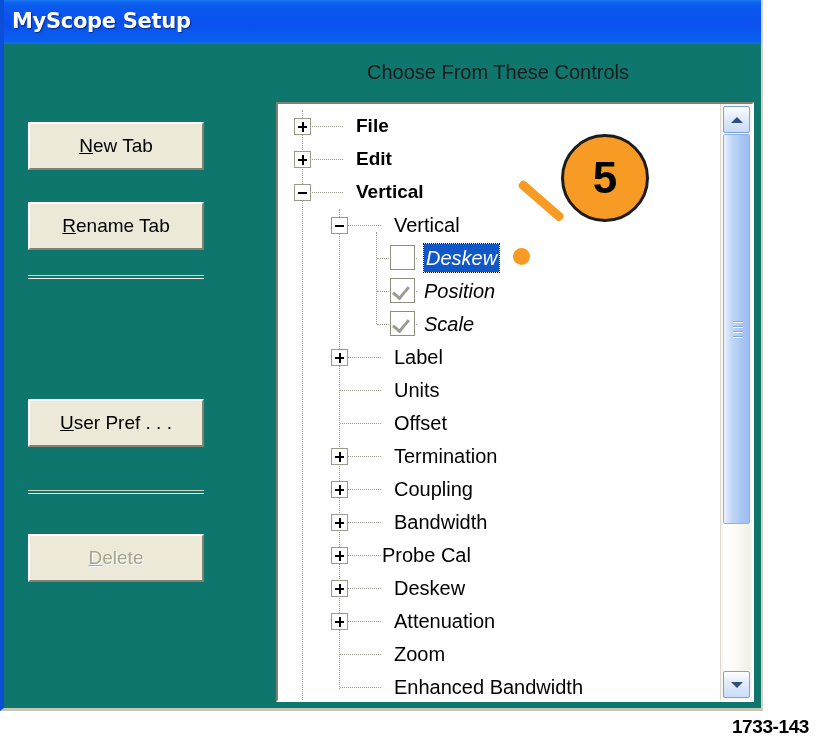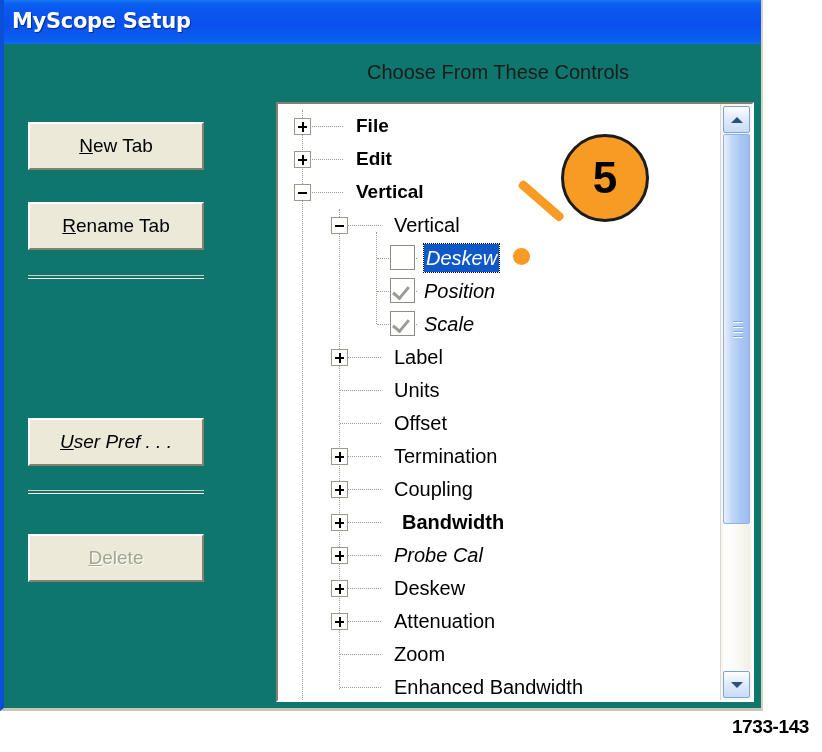--- a/index.html
+++ b/index.html
@@ -111,21 +111,21 @@
 
   .xp-button.disabled { color: #a7a48f; }
   .xp-button.disabled .lbl {
     text-shadow: 1px 1px 0 #ffffff;
   }
 
   #btn-newtab   { position: absolute; left: 0; top: 0; }
   #btn-rename   { position: absolute; left: 0; top: 80px; }
   #sep-1        { position: absolute; left: 0; top: 153px; width: 176px; height: 2px;
                   border-top: 1px solid #d6d2bf; border-bottom: 1px solid #f8f6ec; }
-  #btn-userpref { position: absolute; left: 0; top: 296px; font-style: italic; }
+  #btn-userpref { position: absolute; left: 0; top: 277px; }
   #sep-2        { position: absolute; left: 0; top: 368px; width: 176px; height: 2px;
                   border-top: 1px solid #d6d2bf; border-bottom: 1px solid #f8f6ec; }
   #btn-delete   { position: absolute; left: 0; top: 412px; }
 
   
   #tree-panel {
     position: absolute;
     left: 272px;
     top: 58px;
     width: 478px;
@@ -465,26 +465,26 @@
               <div class="tree-label" style="left: 116px;">Termination</div>
             </div>
             <div class="tree-row" style="top: 369px; width: 100%;">
               <div class="hline" style="left: 62px; width: 41px;"></div>
               <div class="expander plus" style="left: 53px;"></div>
               <div class="tree-label" style="left: 116px;">Coupling</div>
             </div>
             <div class="tree-row" style="top: 402px; width: 100%;">
               <div class="hline" style="left: 62px; width: 41px;"></div>
               <div class="expander plus" style="left: 53px;"></div>
-              <div class="tree-label" style="left: 124px; font-weight: bold;">Bandwidth</div>
+              <div class="tree-label" style="left: 116px;">Bandwidth</div>
             </div>
             <div class="tree-row" style="top: 435px; width: 100%;">
               <div class="hline" style="left: 62px; width: 41px;"></div>
               <div class="expander plus" style="left: 53px;"></div>
-              <div class="tree-label" style="left: 116px; font-style: italic;">Probe Cal</div>
+              <div class="tree-label" style="left: 104px;">Probe Cal</div>
             </div>
             <div class="tree-row" style="top: 468px; width: 100%;">
               <div class="hline" style="left: 62px; width: 41px;"></div>
               <div class="expander plus" style="left: 53px;"></div>
               <div class="tree-label" style="left: 116px;">Deskew</div>
             </div>
             <div class="tree-row" style="top: 501px; width: 100%;">
               <div class="hline" style="left: 62px; width: 41px;"></div>
               <div class="expander plus" style="left: 53px;"></div>
               <div class="tree-label" style="left: 116px;">Attenuation</div>

